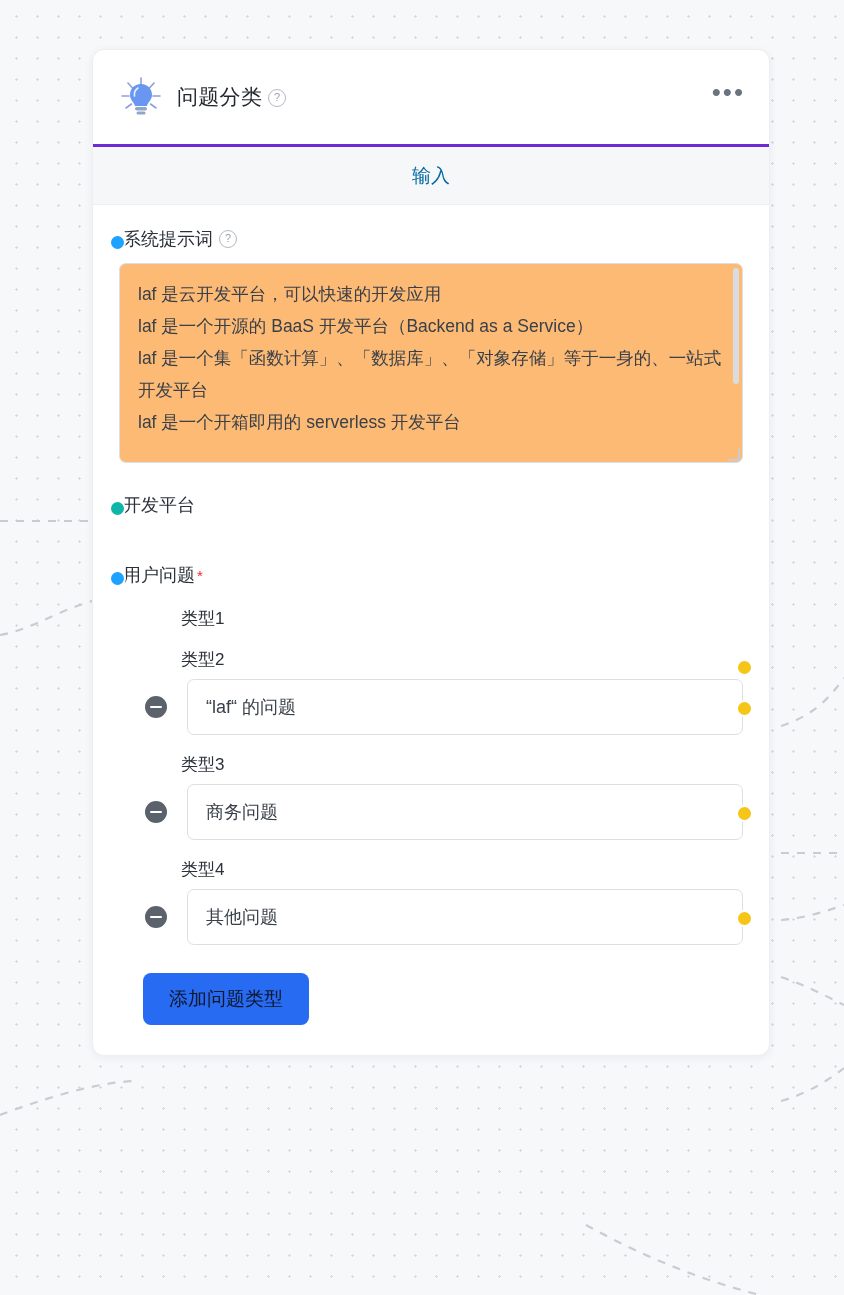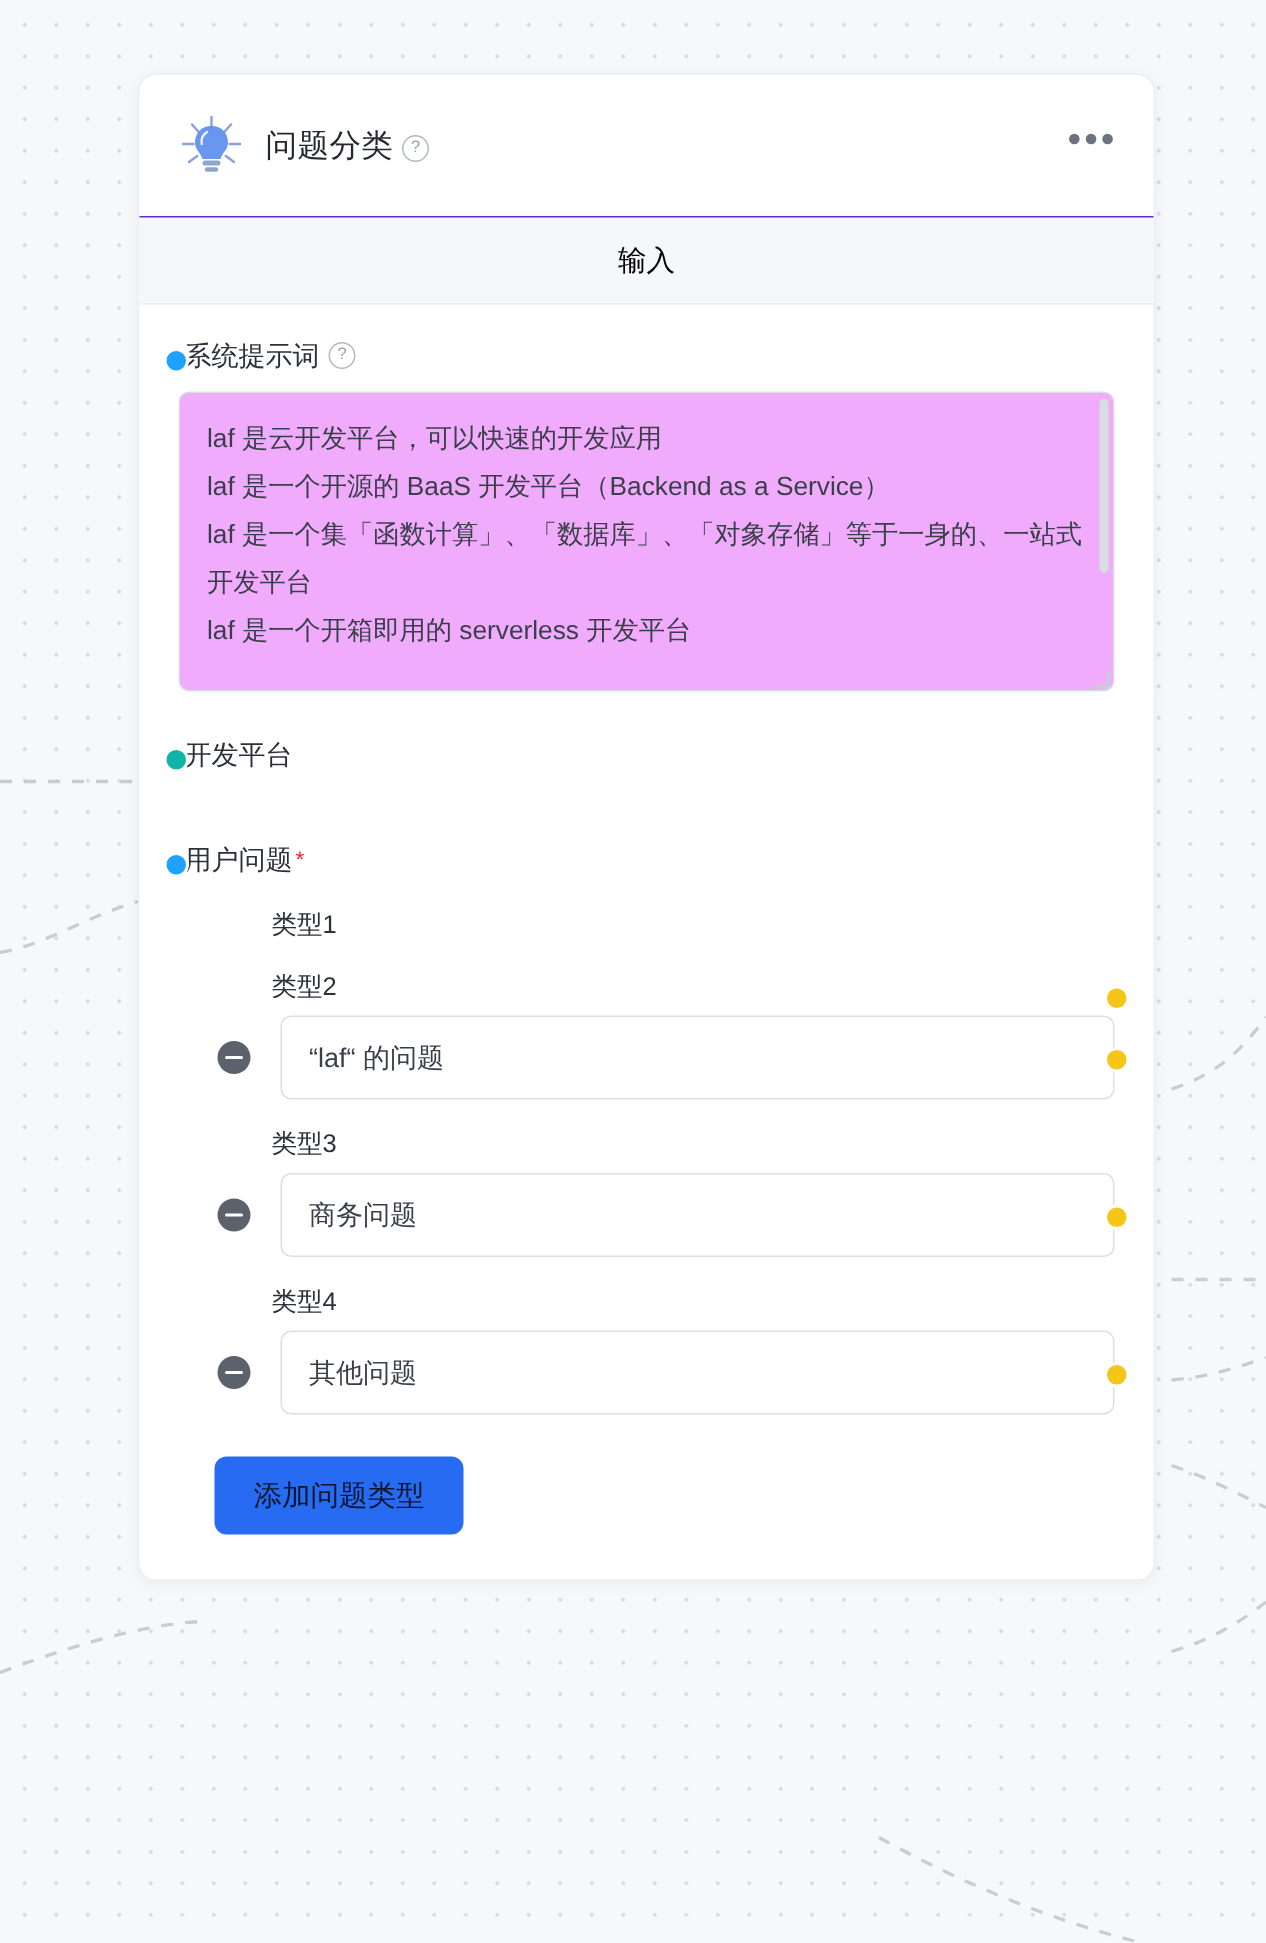--- a/index.html
+++ b/index.html
@@ -83,27 +83,27 @@
     font-size: 26px;
     line-height: 10px;
     letter-spacing: 2px;
     padding-bottom: 10px;
     cursor: pointer;
   }
 
   .section-bar {
     height: 57px;
     background: #f6f7f9;
-    border-top: 1px solid #6d28d9;
+    border-top: 3px solid #6d28d9;
     border-bottom: 1px solid #eceef1;
     display: flex;
     align-items: center;
     justify-content: center;
     font-size: 19px;
-    color: #000000;
+    color: #0369a1;
   }
 
   .node-body {
     padding: 22px 26px 30px 26px;
   }
 
   .field-label-row {
     display: flex;
     align-items: center;
     font-size: 18px;
@@ -130,21 +130,21 @@
   }
   .port.teal { background: #0fb6a8; }
 
   .textarea-box {
     margin-top: 12px;
     border: 1px solid #dcdfe5;
     border-radius: 7px;
     height: 200px;
     overflow: hidden;
     position: relative;
-    background: #f0abfc;
+    background: #fdba74;
     padding: 14px 18px 0 18px;
     box-sizing: border-box;
   }
   .textarea-box .line {
     font-size: 17.5px;
     color: #3a4049;
     line-height: 32px;
     white-space: pre-wrap;
   }
   .ta-scroll {

